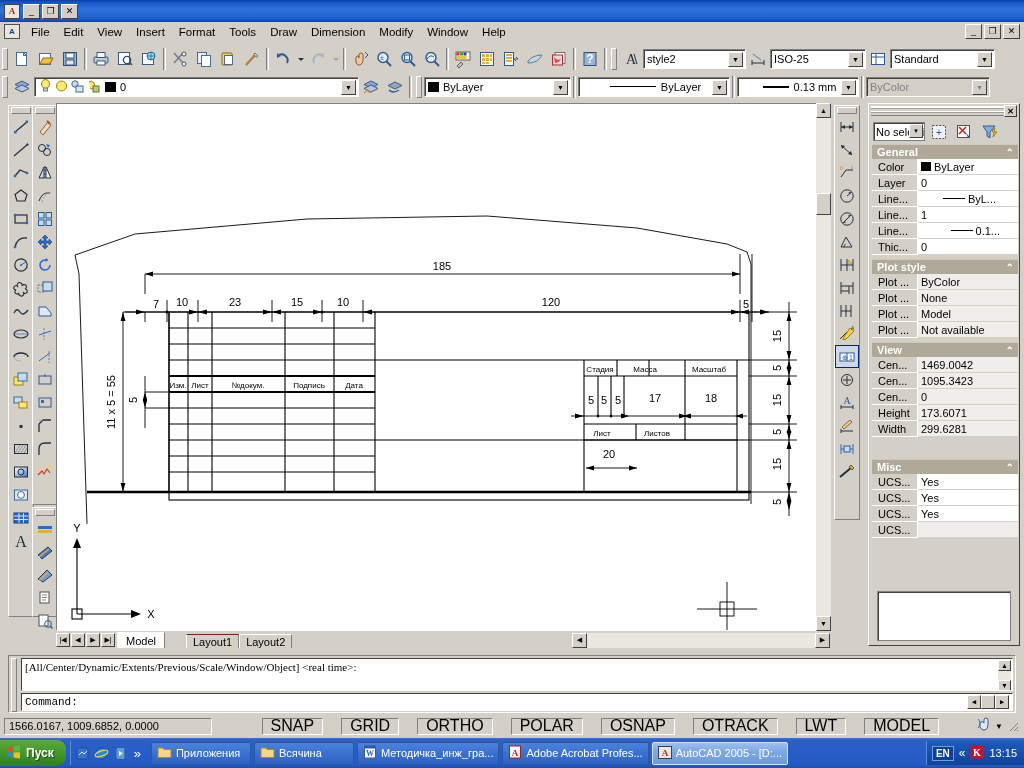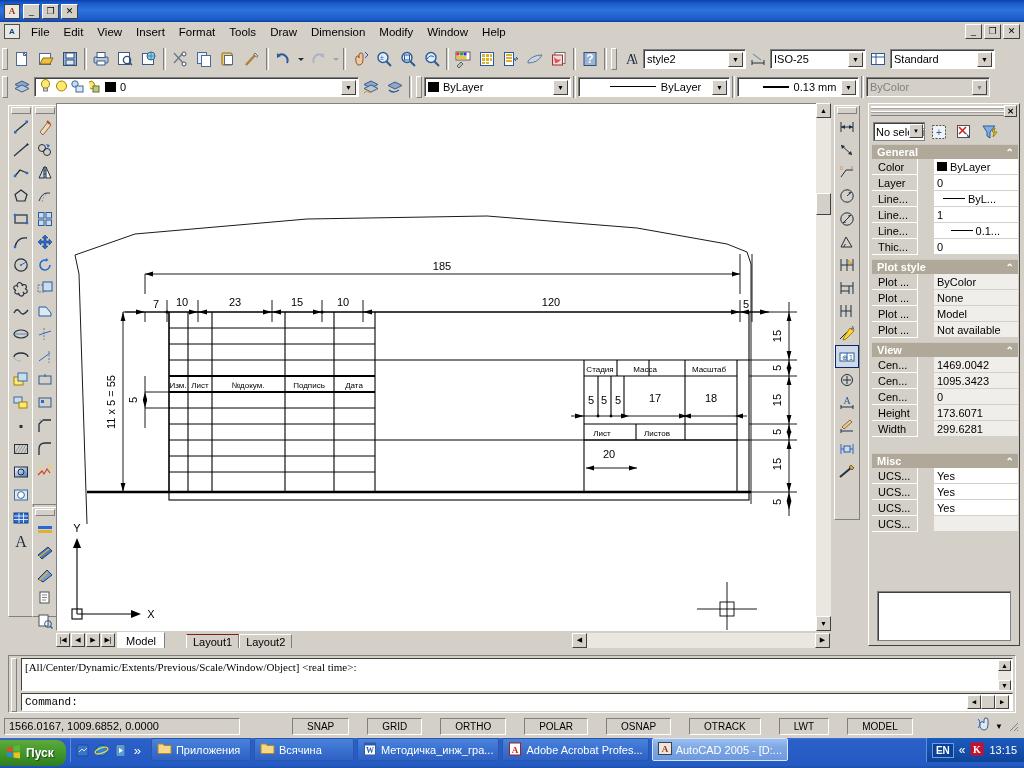--- a/index.html
+++ b/index.html
@@ -162,21 +162,21 @@
     display:flex;align-items:center;justify-content:center;font-size:6px;}
   .pal-ibtn { width:22px;height:21px; display:flex;align-items:center;justify-content:center;
     border:1px solid #d4d0c8;}
   .pal-body { position:absolute; left:3px; top:40px; width:146px; }
   .grp-head {
     height:15px; background:#b0a898; color:#fff; font-weight:bold; font-size:11px;
     display:flex; align-items:center; padding-left:5px; justify-content:space-between; padding-right:4px;
     border-top:1px solid #cfc8bc;
   }
   .grp-head .chev { color:#fff; font-size:10px; }
-  .prow { display:flex; height:16px; align-items:stretch; font-size:11px;gap:16px; }
+  .prow { display:flex; height:16px; align-items:stretch; font-size:11px; }
   .pk {
     width:46px; background:#d4d0c8; border-right:1px solid #fff; border-bottom:1px solid #fff;
     padding-left:6px; display:flex; align-items:center; color:#000; overflow:hidden; white-space:nowrap;
   }
   .pv {
     flex:1; background:#fff; border-bottom:1px solid #d4d0c8;
     padding-left:3px; display:flex; align-items:center; color:#000; overflow:hidden; white-space:nowrap;
   }
   .pv.grayish { background:#f0eeea; }
   .blk { width:10px;height:9px;background:#000;border:1px solid #000;margin-right:3px;flex:none;}
@@ -216,30 +216,30 @@
     position:absolute; left:0; top:716px; width:1024px; height:20px;
     background:#d4d0c8; display:flex; align-items:center; padding:0 4px; gap:18px;
   }
   .coords {
     width:236px; height:17px; background:#d4d0c8;
     border-top:1px solid #808080; border-left:1px solid #808080;
     border-right:1px solid #fff; border-bottom:1px solid #fff;
     display:flex; align-items:center; padding-left:4px; font-size:11px;
   }
   .stog {
-    height:17px; padding:0 14px; display:flex;align-items:center; font-size:10px;
+    height:17px; padding:0 8px; display:flex;align-items:center; font-size:16px;
     border-top:1px solid #808080; border-left:1px solid #808080;
     border-right:1px solid #fff; border-bottom:1px solid #fff;
   }
 
   
   .taskbar {
     position:absolute; left:0; top:738px; width:1024px; height:30px;
     background: linear-gradient(to bottom,#3b6fd4 0%,#2c5fc8 8%,#245ac4 90%,#1d4fa8 100%);
-    display:flex; align-items:flex-start;
+    display:flex; align-items:center;
   }
   .startbtn {
     height:26px; margin:2px 4px 2px 0; padding:0 12px 0 6px;
     background: linear-gradient(to bottom,#5fa83c 0%,#439a2c 45%,#2f7d20 100%);
     border-top-right-radius:9px; border-bottom-right-radius:9px;
     display:flex;align-items:center;gap:5px;
     color:#fff;font-weight:bold;font-size:12px;
     text-shadow: 1px 1px 1px rgba(0,0,0,.5);
   }
   .qlaunch { display:flex;align-items:center;gap:3px; padding:0 4px; height:24px;
@@ -1358,21 +1358,21 @@
       </div>
       <div class="prow">
         <div class="pk">Height</div>
         <div class="pv grayish">173.6071</div>
       </div>
       <div class="prow">
         <div class="pk">Width</div>
         <div class="pv grayish">299.6281</div>
       </div>
 
-      <div class="grp-head" style="margin-top:16px;">
+      <div class="grp-head" style="margin-top:22px;">
         <span>Misc</span>
         <span class="chev">⌃</span>
       </div>
       <div class="prow">
         <div class="pk">UCS...</div>
         <div class="pv">Yes</div>
       </div>
       <div class="prow">
         <div class="pk">UCS...</div>
         <div class="pv">Yes</div>

